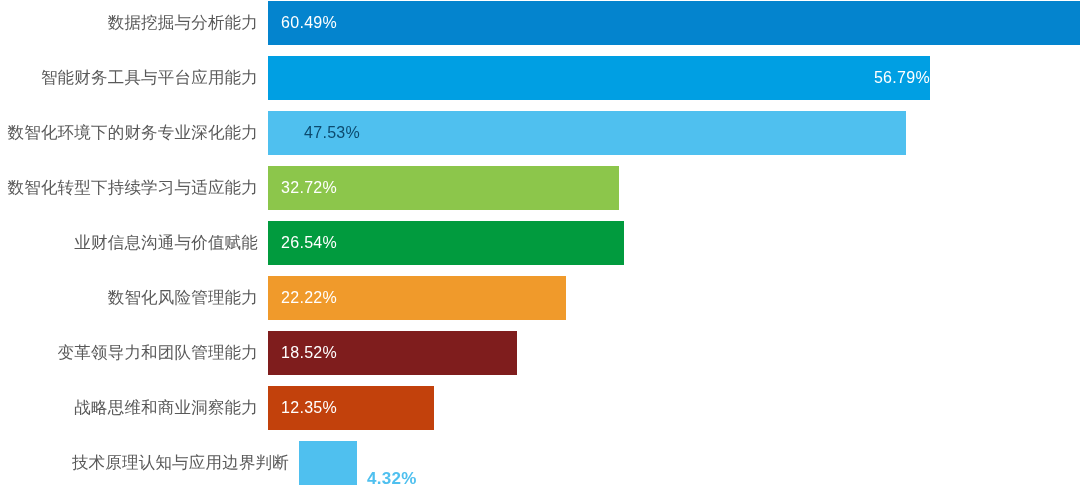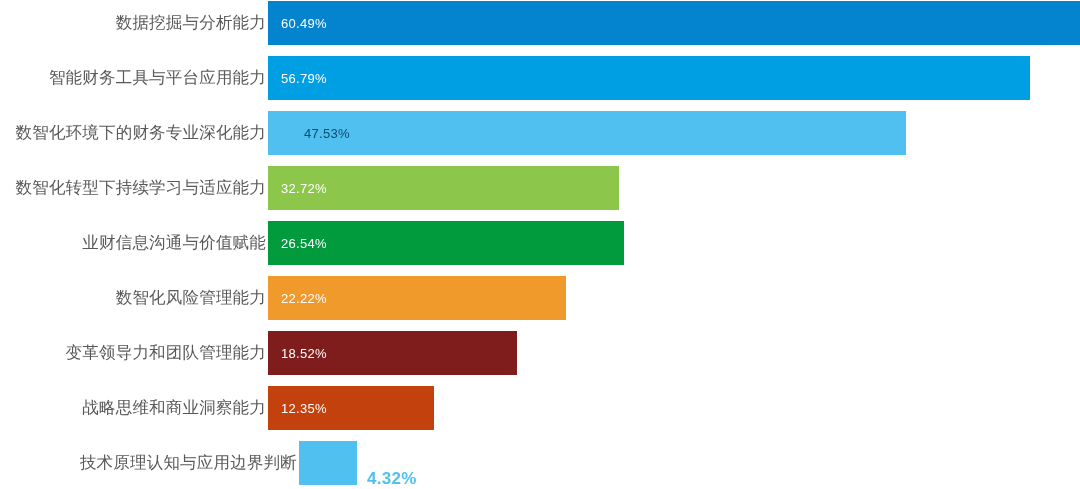--- a/index.html
+++ b/index.html
@@ -36,40 +36,39 @@
     display: flex;
     align-items: center;
     justify-content: flex-end;
     text-align: left;
     font-size: 16.5px;
     color: #595959;
     letter-spacing: 0.2px;
     white-space: nowrap;
     overflow: visible;
     font-family: "DejaVu Sans", "Liberation Sans", sans-serif;
-    padding-left: 8px;
   }
   .bar-track {
     position: absolute;
     left: 268px;
     top: 0;
     height: 44px;
     right: 0;
   }
   .bar-fill {
     position: absolute;
     left: 0;
     top: 0;
     height: 44px;
     display: flex;
     align-items: center;
   }
   .bar-value-inside {
     color: #ffffff;
-    font-size: 13px;
+    font-size: 16px;
     padding-left: 13px;
     white-space: nowrap;
     letter-spacing: 0.3px;
   }
   .bar-value-outside {
     position: absolute;
     top: 16px;
     height: 44px;
     display: flex;
     align-items: center;
@@ -88,21 +87,21 @@
         <div class="row-label" style="color: rgb(89, 89, 89);">数据挖掘与分析能力</div>
         <div class="bar-track">
           <div class="bar-fill" style="width: 812px; background: rgb(4, 132, 206);">
             <span class="bar-value-inside" style="color: rgb(255, 255, 255);">60.49%</span>
           </div>
         </div>
       </div>
       <div class="bar-row" style="top: 56px;">
         <div class="row-label" style="color: rgb(89, 89, 89);">智能财务工具与平台应用能力</div>
         <div class="bar-track">
-          <div class="bar-fill" style="width: 762px; background: rgb(0, 159, 227);">
+          <div class="bar-fill" style="width: 662px; background: rgb(0, 159, 227); justify-content: flex-end;">
             <span class="bar-value-inside" style="color: rgb(255, 255, 255);">56.79%</span>
           </div>
         </div>
       </div>
       <div class="bar-row" style="top: 111px;">
         <div class="row-label" style="color: rgb(89, 89, 89);">数智化环境下的财务专业深化能力</div>
         <div class="bar-track">
           <div class="bar-fill" style="width: 638px; background: rgb(79, 192, 239);">
             <span class="bar-value-inside" style="color: #0c4a6e; padding-left: 36px;">47.53%</span>
           </div>

